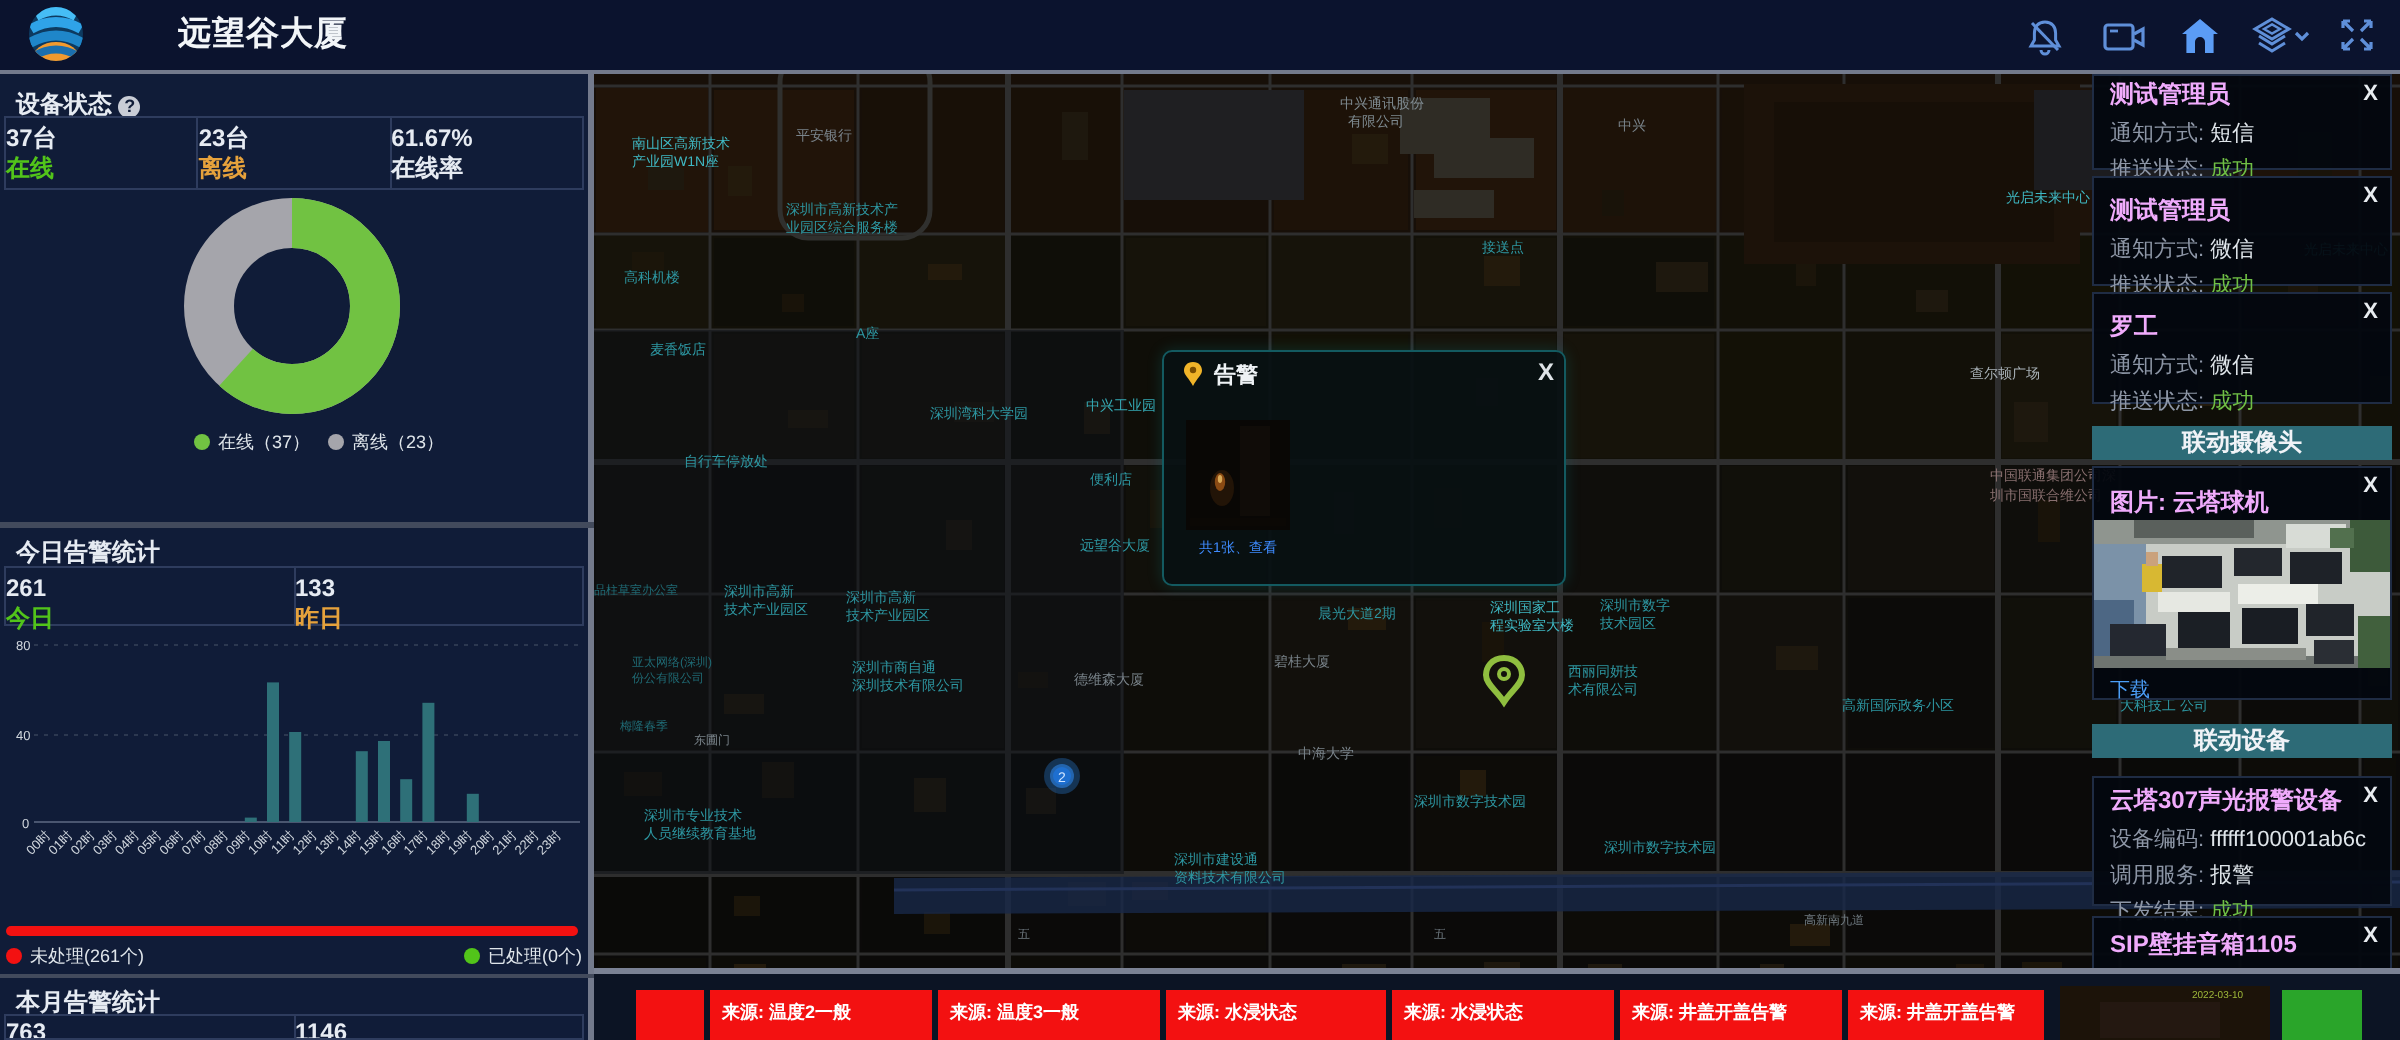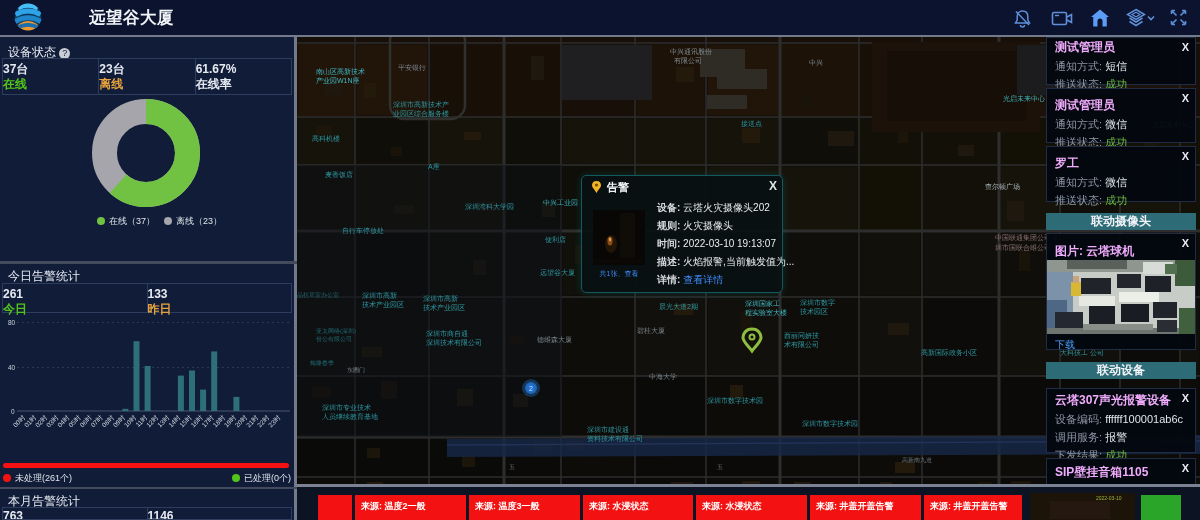--- a/index.html
+++ b/index.html
@@ -1,19 +1,19 @@
 <!DOCTYPE html>
 <html><head><meta charset="utf-8"><style>
 *{margin:0;padding:0;box-sizing:border-box}
 html,body{width:1200px;height:520px;overflow:hidden;background:#0e1a38;font-family:"Liberation Sans",sans-serif}
 .abs{position:absolute}
 #header{position:absolute;left:0;top:0;width:1200px;height:37px;background:#0b132e;border-bottom:2px solid #737a8c}
 #htitle{position:absolute;left:89px;top:0;height:35px;line-height:35px;font-size:16.5px;font-weight:bold;color:#f2f5f8;letter-spacing:0.5px}
 #left{position:absolute;left:0;top:37px;width:297px;height:483px;background:#101c38;border-right:3px solid #737a8c}
-.ptitle{position:absolute;left:8px;font-size:12px;font-weight:normal;color:#e6ebf2}
+.ptitle{position:absolute;left:8px;font-size:12px;font-weight:bold;color:#e6ebf2}
 .stable{position:absolute;left:2px;width:290px;border:1px solid #2e3c5e;display:flex}
 .stable .cell{flex:1;text-align:left;border-left:1px solid #2e3c5e;padding-top:3px}
 .stable .cell:first-child{border-left:none}
 .stable .v{font-size:12px;font-weight:bold;color:#e6ebf2;line-height:15px}
 .stable .l{font-size:12px;font-weight:bold;line-height:14px;color:#e6ebf2}
 .green,.stable .l.green{color:#52c41a}.orange,.stable .l.orange{color:#e6a23c}
 .divider{position:absolute;left:0;width:297px;height:3px;background:#424a5c}
 .legrow{position:absolute;font-size:9px;color:#dfe5ea}
 .dot{display:inline-block;width:8px;height:8px;border-radius:50%;vertical-align:-1px;margin-right:4px}
 #map{position:absolute;left:297px;top:37px;width:903px;height:453px;background:#0b0b0d}
@@ -481,27 +481,20 @@
       <rect width="52" height="55" fill="#090705"></rect>
       <rect x="27" y="3" width="15" height="45" fill="#100c08"></rect>
       <ellipse cx="18" cy="34" rx="6" ry="9" fill="#221407"></ellipse>
       <ellipse cx="17" cy="31" rx="2.6" ry="4.5" fill="#8a4a13"></ellipse>
       <ellipse cx="17" cy="29.5" rx="1.1" ry="2" fill="#d9a855"></ellipse>
       <rect x="2" y="49" width="48" height="4" fill="#0b0805"></rect>
     </svg>
 
 <div class="abs" style="left:8px;top:93px;width:58px;text-align:center;font-size:7px;color:#3f8cff">共1张、查看</div>
 
-<div class="abs" style="left:75px;top:25px">
-      <div class="prow"><span class="plab">设备:</span> 云塔火灾摄像头202</div>
-      <div class="prow"><span class="plab">规则:</span> 火灾摄像头</div>
-      <div class="prow"><span class="plab">时间:</span> 2022-03-10 19:13:07</div>
-      <div class="prow"><span class="plab">描述:</span> 火焰报警,当前触发值为...</div>
-      <div class="prow"><span class="plab">详情:</span> <span style="color:#3f8cff">查看详情</span></div>
-    </div>
 </div>
 
 <div class="card" style="top:37px;height:48px;padding:0 8px">
     <div class="x">X</div>
     <div class="ct" style="margin-top:1px">测试管理员</div>
     <div class="cr">通知方式: <b>短信</b></div>
     <div class="cr">推送状态: <span class="green" style="color:#6fbf45">成功</span></div>
   </div>
 
 <div class="card" style="top:88px;height:55px;padding:8px 8px">

